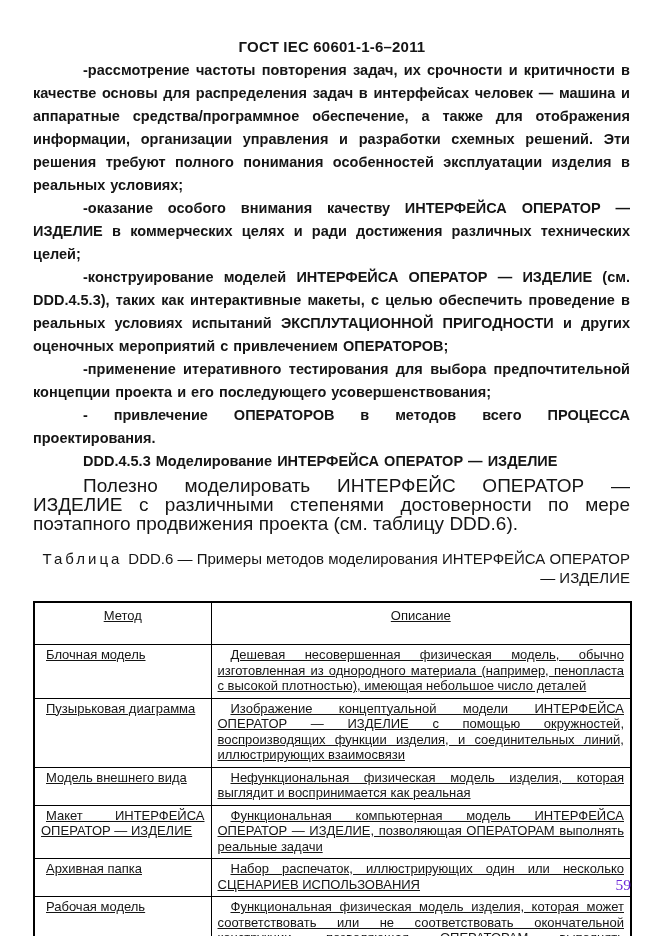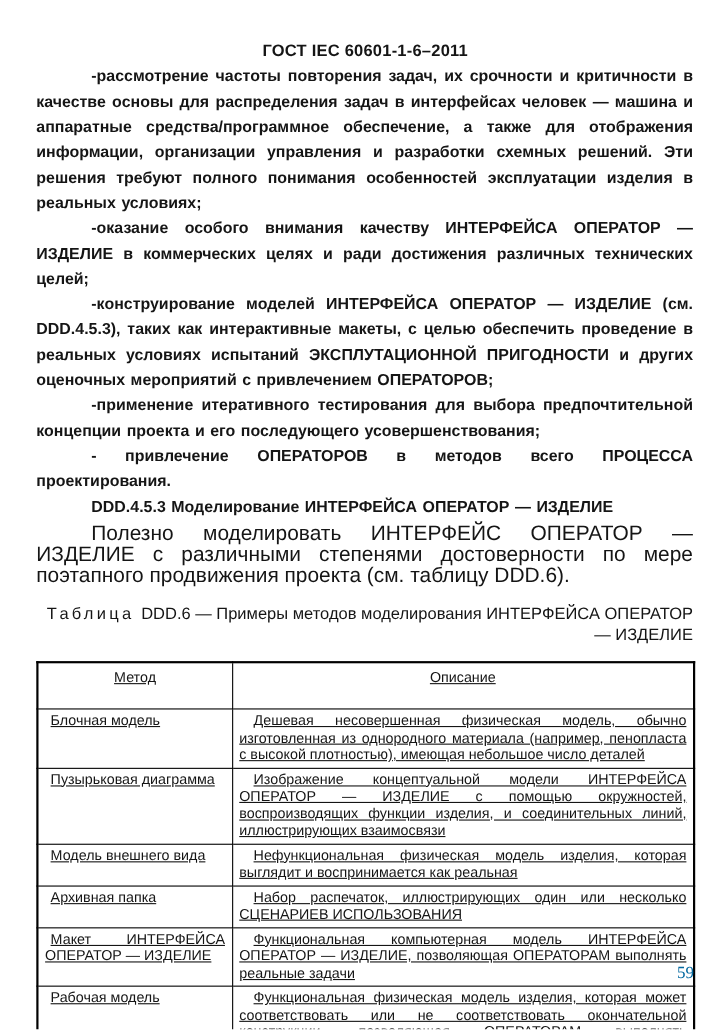--- a/index.html
+++ b/index.html
@@ -90,21 +90,21 @@
   td.cell-desc {
     text-align: justify;
     text-indent: 13px;
   }
   .page-number {
     position: absolute;
     top: 876px;
     right: 30px;
     font-family: "Liberation Serif", serif;
     font-size: 15.5px;
-    color: #0369a1;
+    color: #6d28d9;
   }
 </style>
 </head>
 <body>
 
 <div class="page">
 
   <div class="doc-header">ГОСТ IEC 60601-1-6–2011</div>
 
   <div class="content">
@@ -143,26 +143,26 @@
         </tr>
         <tr>
           <td class="cell-method">Пузырьковая диаграмма</td>
           <td class="cell-desc">Изображение концептуальной модели ИНТЕРФЕЙСА ОПЕРАТОР — ИЗДЕЛИЕ с помощью окружностей, воспроизводящих функции изделия, и соединительных линий, иллюстрирующих взаимосвязи</td>
         </tr>
         <tr>
           <td class="cell-method">Модель внешнего вида</td>
           <td class="cell-desc">Нефункциональная физическая модель изделия, которая выглядит и воспринимается как реальная</td>
         </tr>
         <tr>
+          <td class="cell-method">Макет ИНТЕРФЕЙСА ОПЕРАТОР — ИЗДЕЛИЕ</td>
+          <td class="cell-desc">Функциональная компьютерная модель ИНТЕРФЕЙСА ОПЕРАТОР — ИЗДЕЛИЕ, позволяющая ОПЕРАТОРАМ выполнять реальные задачи</td>
+        </tr>
+        <tr>
           <td class="cell-method">Архивная папка</td>
           <td class="cell-desc">Набор распечаток, иллюстрирующих один или несколько СЦЕНАРИЕВ ИСПОЛЬЗОВАНИЯ</td>
-        </tr>
-        <tr>
-          <td class="cell-method">Макет ИНТЕРФЕЙСА ОПЕРАТОР — ИЗДЕЛИЕ</td>
-          <td class="cell-desc">Функциональная компьютерная модель ИНТЕРФЕЙСА ОПЕРАТОР — ИЗДЕЛИЕ, позволяющая ОПЕРАТОРАМ выполнять реальные задачи</td>
         </tr>
         <tr>
           <td class="cell-method">Рабочая модель</td>
           <td class="cell-desc">Функциональная физическая модель изделия, которая может соответствовать или не соответствовать окончательной конструкции, позволяющая ОПЕРАТОРАМ выполнять практические задачи</td>
         </tr>
         <tr>
           <td class="cell-method">Макет ИЗДЕЛИЯ</td>
           <td class="cell-desc">Рабочая версия ИЗДЕЛИЯ, близкая к окончательному варианту, которую можно эксплуатировать в соответствии с предусмотренным назначением</td>
         </tr>
       </tbody>

